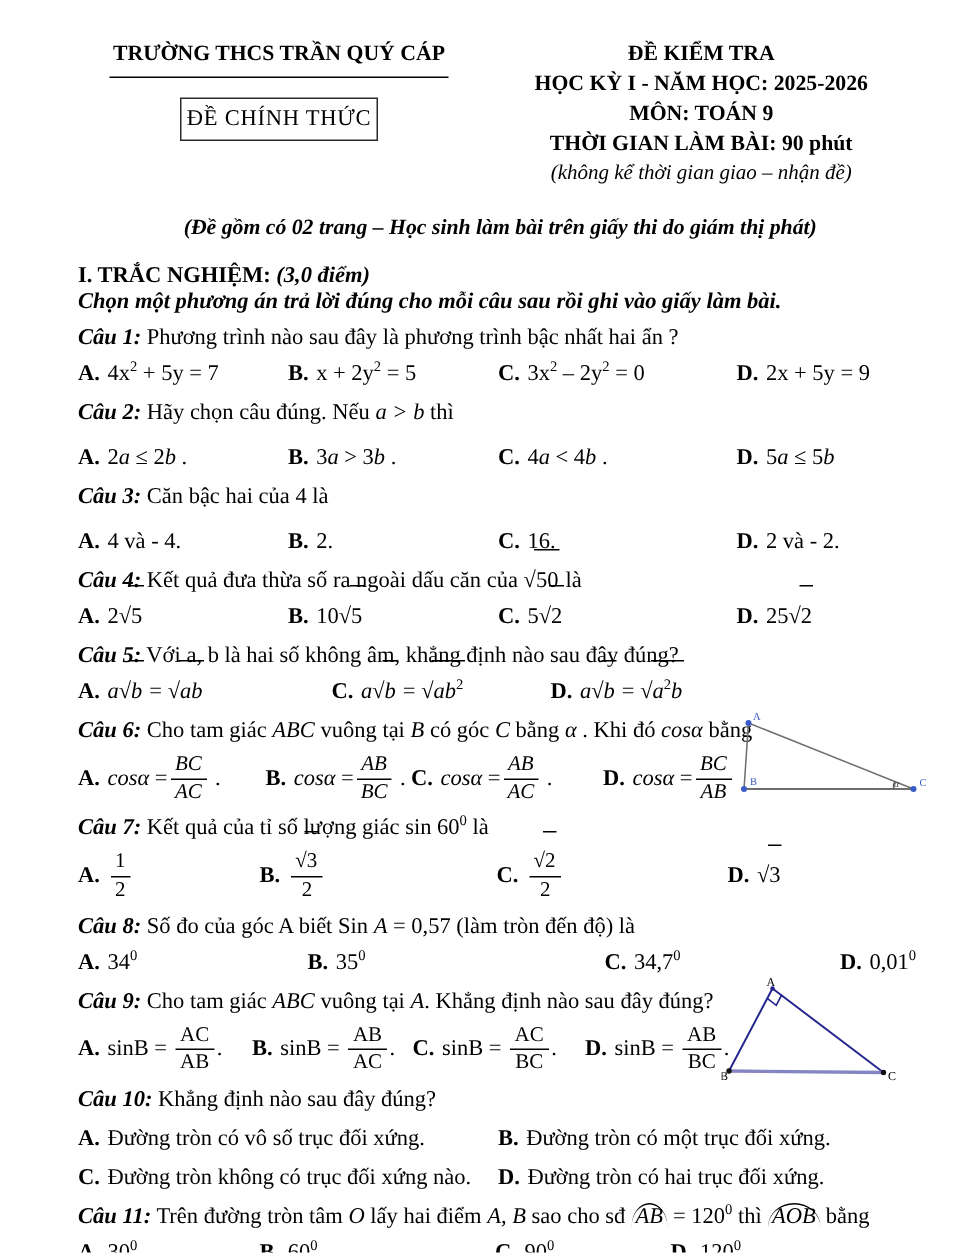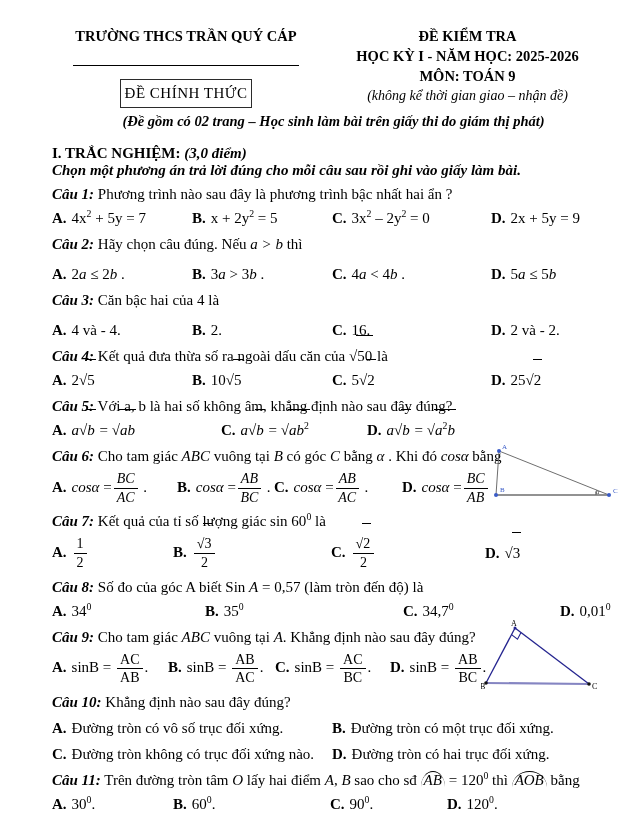--- a/index.html
+++ b/index.html
@@ -7,26 +7,26 @@
     width:641px; height:835px; overflow:hidden;
     font-family:"Liberation Serif", serif;
     font-size:15px; color:#000;
   }
   .page { position:relative; padding:26px 26px 0 52px; }
 
   
   .hdr { display:flex; }
   .hdr-left { width:268px; text-align:center; padding-top:2px; }
   .school { display:inline-block; font-weight:bold; font-size:14.5px;
-            border-bottom:1.6px solid #000; padding:0 2px 20px; }
+            border-bottom:1.6px solid #000; padding:0 2px 6px; }
   .exam-box { display:inline-block; border:1.6px solid #2b2b2b; padding:5px 4px;
               margin-top:13px; font-size:15px; letter-spacing:.5px; }
   .hdr-right { flex:1; text-align:center; font-weight:bold; font-size:14.5px; line-height:20px; }
   .hdr-note { font-weight:normal; font-style:italic; font-size:14px; }
-  .page-note { text-align:center; font-weight:bold; font-style:italic; font-size:14.5px; margin-top:5px; }
+  .page-note { text-align:center; font-weight:bold; font-style:italic; font-size:14.5px; margin-top:18px; }
 
   
   .sec-head { margin-top:15px; font-weight:bold; }
   .sec-pts { font-style:italic; }
   .instruction { font-weight:bold; font-style:italic; }
 
   
   .q { margin-top:5px; position:relative; }
   .q-label { font-weight:bold;font-style:italic; }
   .q-stem { line-height:21px; }
@@ -66,20 +66,21 @@
 
   <div class="hdr">
     <div class="hdr-left">
       <span class="school">TRƯỜNG THCS TRẦN QUÝ CÁP</span><br>
       <span class="exam-box">ĐỀ CHÍNH THỨC</span>
     </div>
     <div class="hdr-right">
       <div>ĐỀ KIỂM TRA</div>
       <div>HỌC KỲ I - NĂM HỌC: 2025-2026</div>
       <div>MÔN: TOÁN 9</div>
+      <div>THỜI GIAN LÀM BÀI: 90 phút</div>
       <div class="hdr-note">(không kể thời gian giao – nhận đề)</div>
     </div>
   </div>
   <div class="page-note">(Đề gồm có 02 trang – Học sinh làm bài trên giấy thi do giám thị phát)</div>
 
   <div class="sec-head">
     <span>I. TRẮC NGHIỆM:</span>
     <span class="sec-pts">(3,0 điểm)</span>
   </div>
   <div class="instruction">Chọn một phương án trả lời đúng cho mỗi câu sau rồi ghi vào giấy làm bài.</div>

